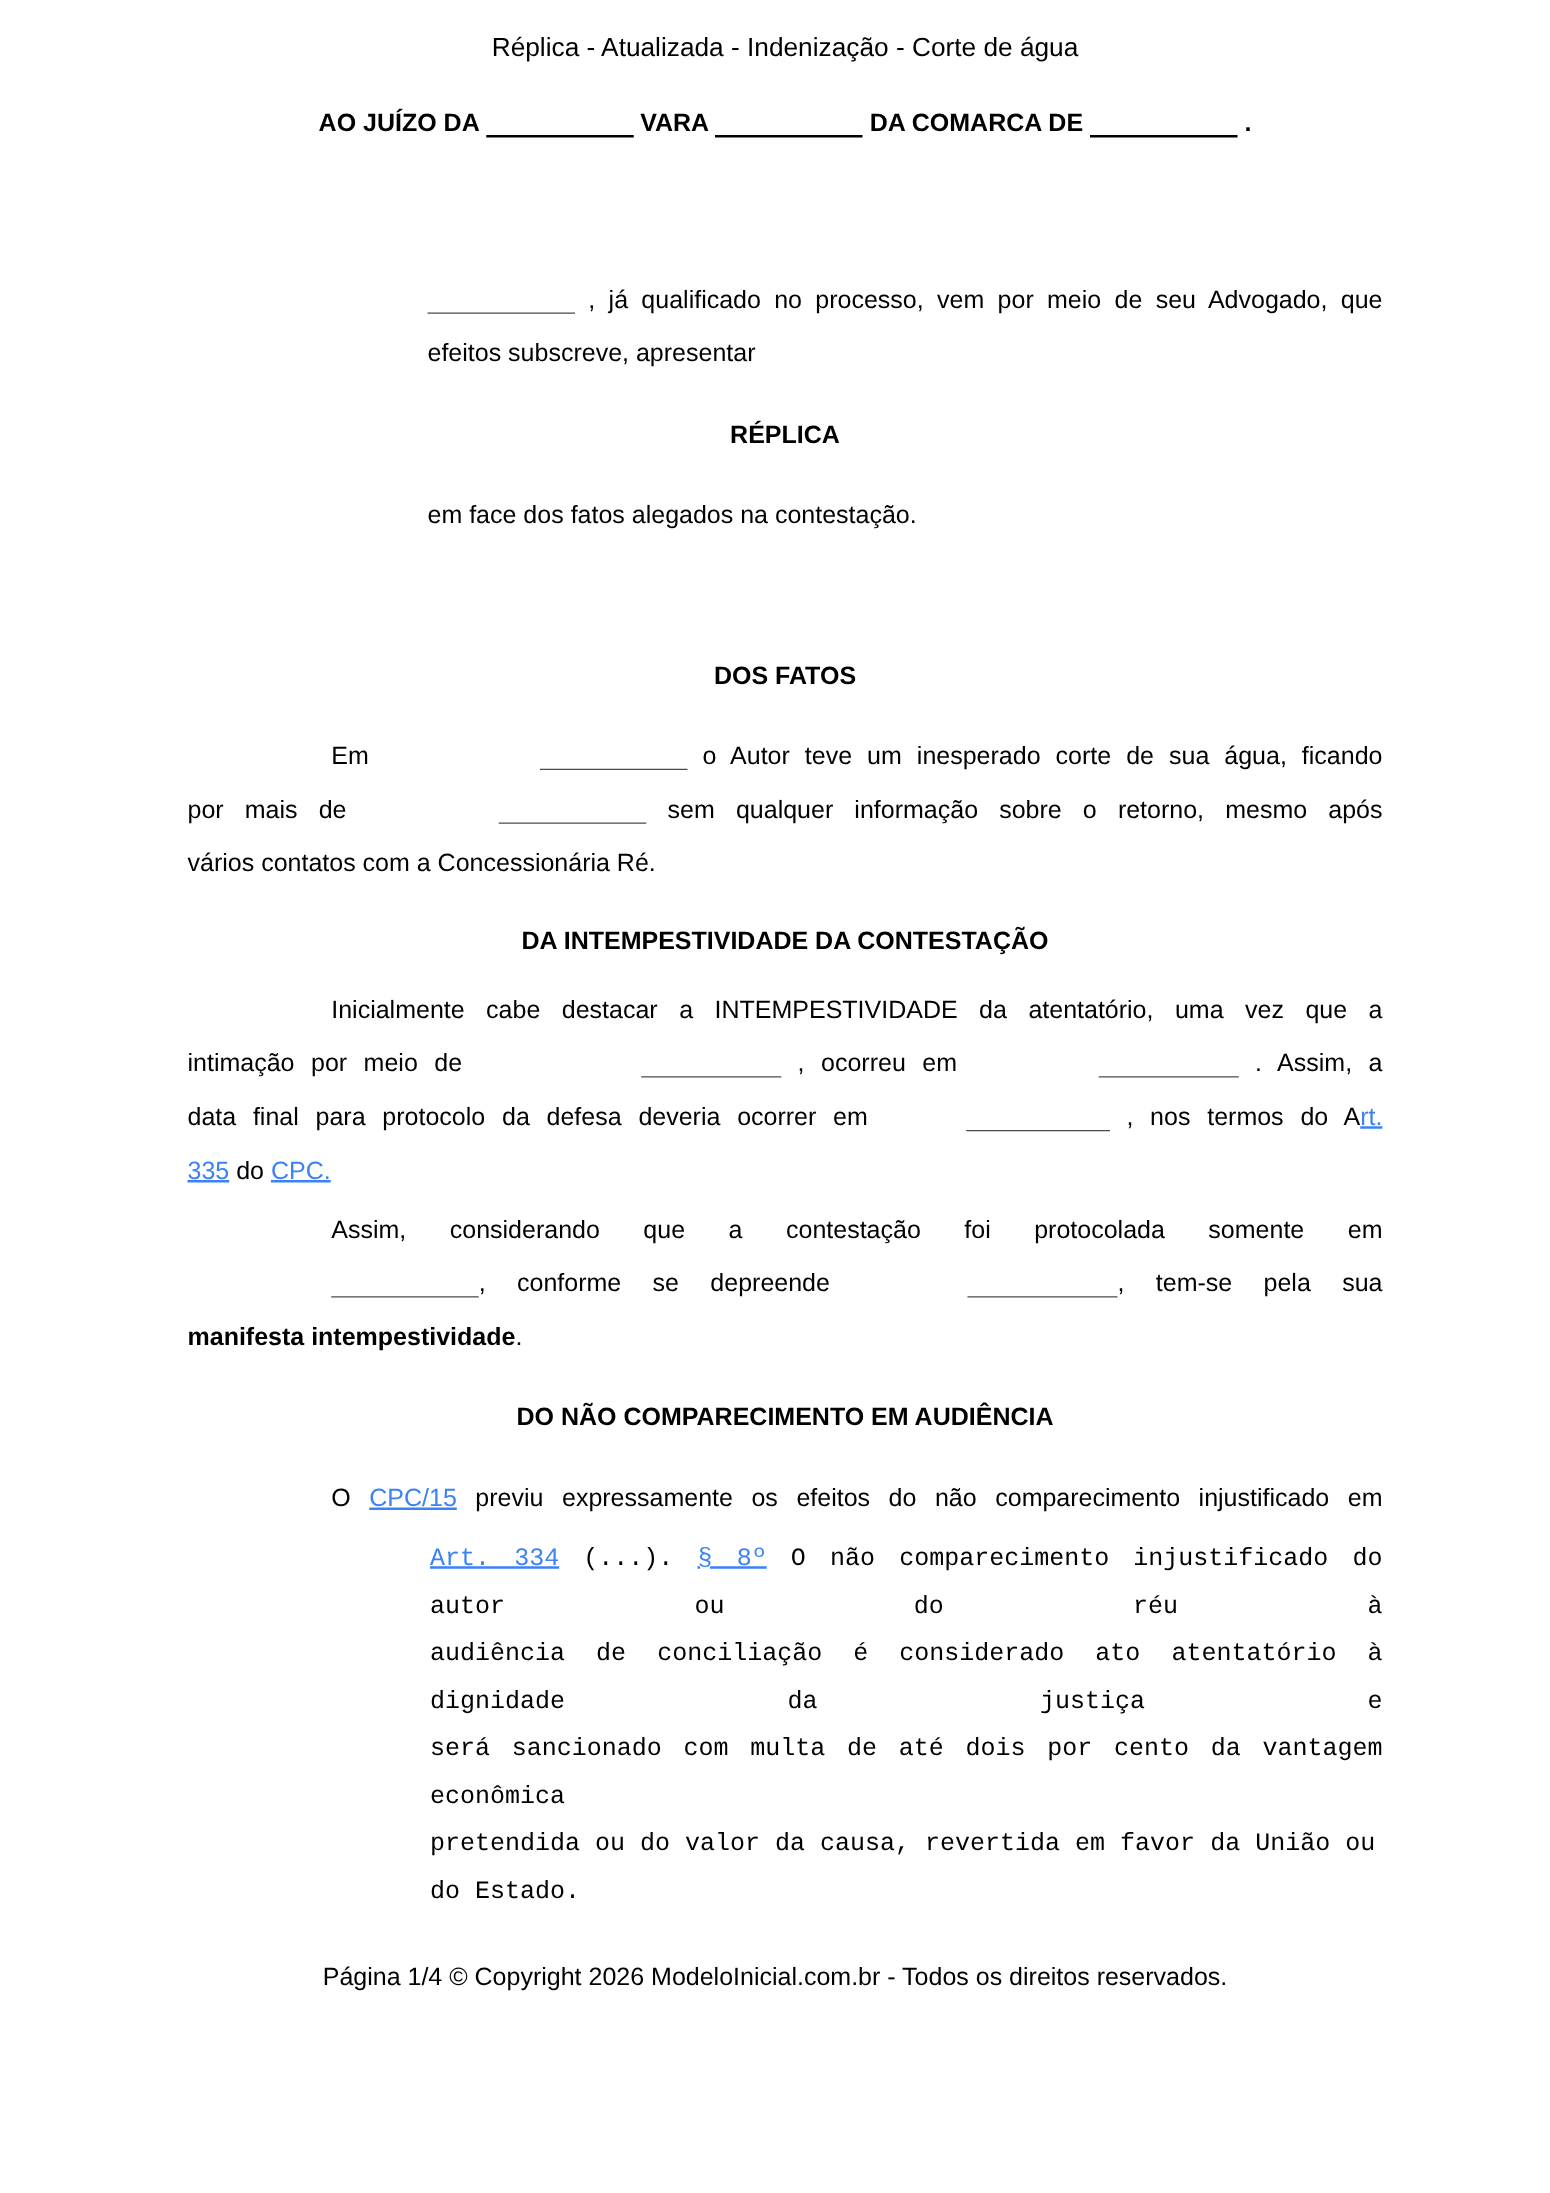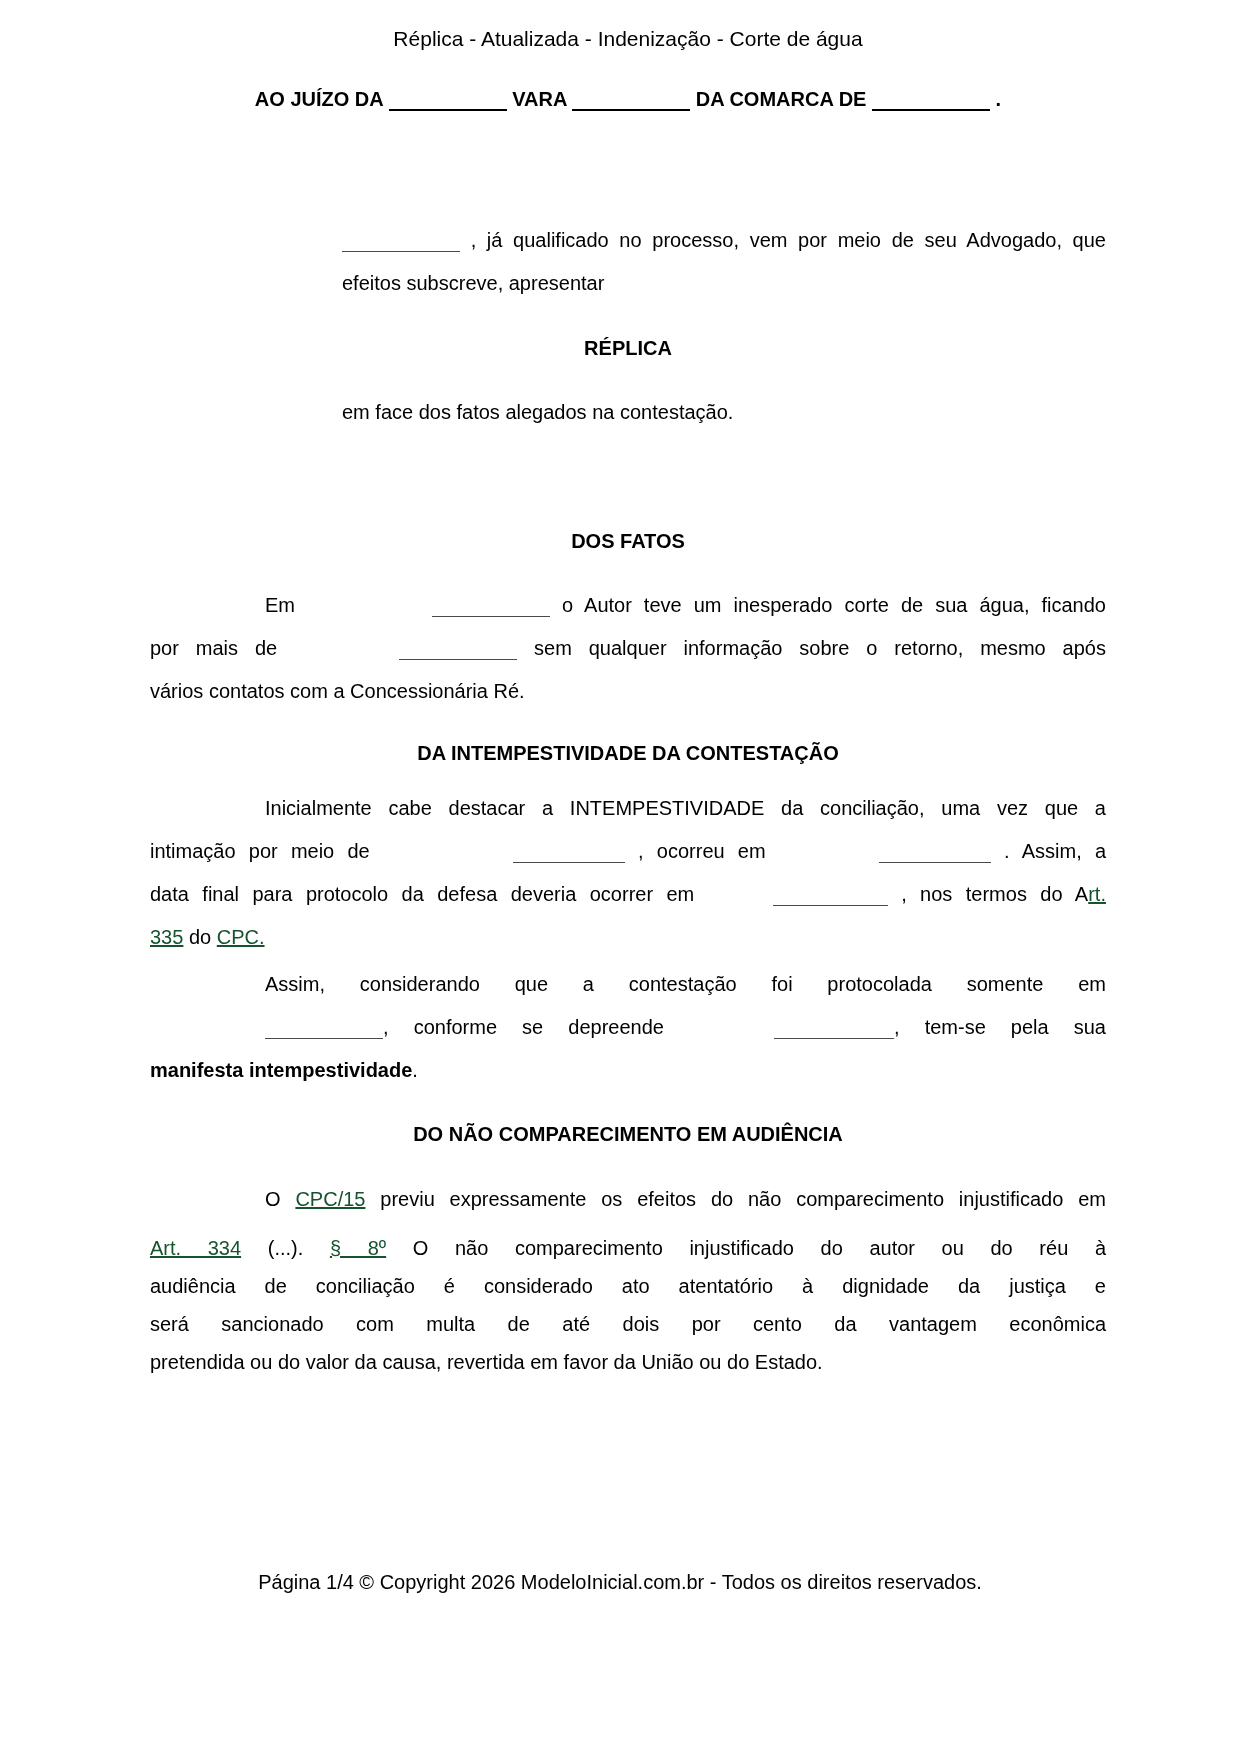--- a/index.html
+++ b/index.html
@@ -27,26 +27,26 @@
   .replica-h { margin-bottom:21px; }
   .emface { margin-bottom:86px; }
   .h-fatos { margin-bottom:21px; }
   .fatos-p1 { margin-bottom:19px; }
   .fatos-p2 { margin-bottom:30px; }
   .h-intemp { margin-bottom:12px; }
   .intemp-p1 { margin-bottom:4px; }
   .intemp-p2 { margin-bottom:21px; }
   .h-aud { margin-bottom:22px; }
   .aud-p1 { margin-bottom:8px; }
-  .quote { line-height:38px; }
+  .quote { margin-left:194px; line-height:38px;font-family:Liberation Mono, monospace; }
   .footer {
     position:absolute; left:0; right:0; top:1567px;
     text-align:center; font-size:20px; line-height:30px;
   }
-  a.doc-link { color:#14532d; text-decoration:underline; cursor:pointer; }
+  a.doc-link { color:#3b82f6; text-decoration:underline; cursor:pointer; }
   .blank {
     display:inline-block;
     height:1em;
     border-bottom:1px solid #4a4a4a;
     vertical-align:-5px;
   }
   .blank.bold-line { border-bottom:2px solid #000000; }
   .w110 { width:110px; } .w112 { width:112px; } .w115 { width:115px; }
   .w118 { width:118px; } .w120 { width:120px; }
   .ml65 { margin-left:65px; } .ml85 { margin-left:85px; } .ml100 { margin-left:100px; }
@@ -95,21 +95,21 @@
       <span class="blank w118 ml105"></span>
       <span>sem qualquer informação sobre o retorno, mesmo após</span>
     </div>
     <div>vários contatos com a Concessionária Ré.</div>
   </div>
 
 
   <div class="para b h-intemp">DA INTEMPESTIVIDADE DA CONTESTAÇÃO</div>
 
   <div class="para intemp-p1">
-    <div class="jline indent">Inicialmente cabe destacar a INTEMPESTIVIDADE da conciliação, uma vez que a</div>
+    <div class="jline indent">Inicialmente cabe destacar a INTEMPESTIVIDADE da atentatório, uma vez que a</div>
     <div class="jline">
       <span>intimação por meio de</span>
       <span class="blank w112 ml130"></span>
       <span>, ocorreu em</span>
       <span class="blank w112 ml100"></span>
       <span>. Assim, a</span>
     </div>
     <div class="jline">
       <span>data final para protocolo da defesa deveria ocorrer em</span>
       <span class="blank w115 ml65"></span>

